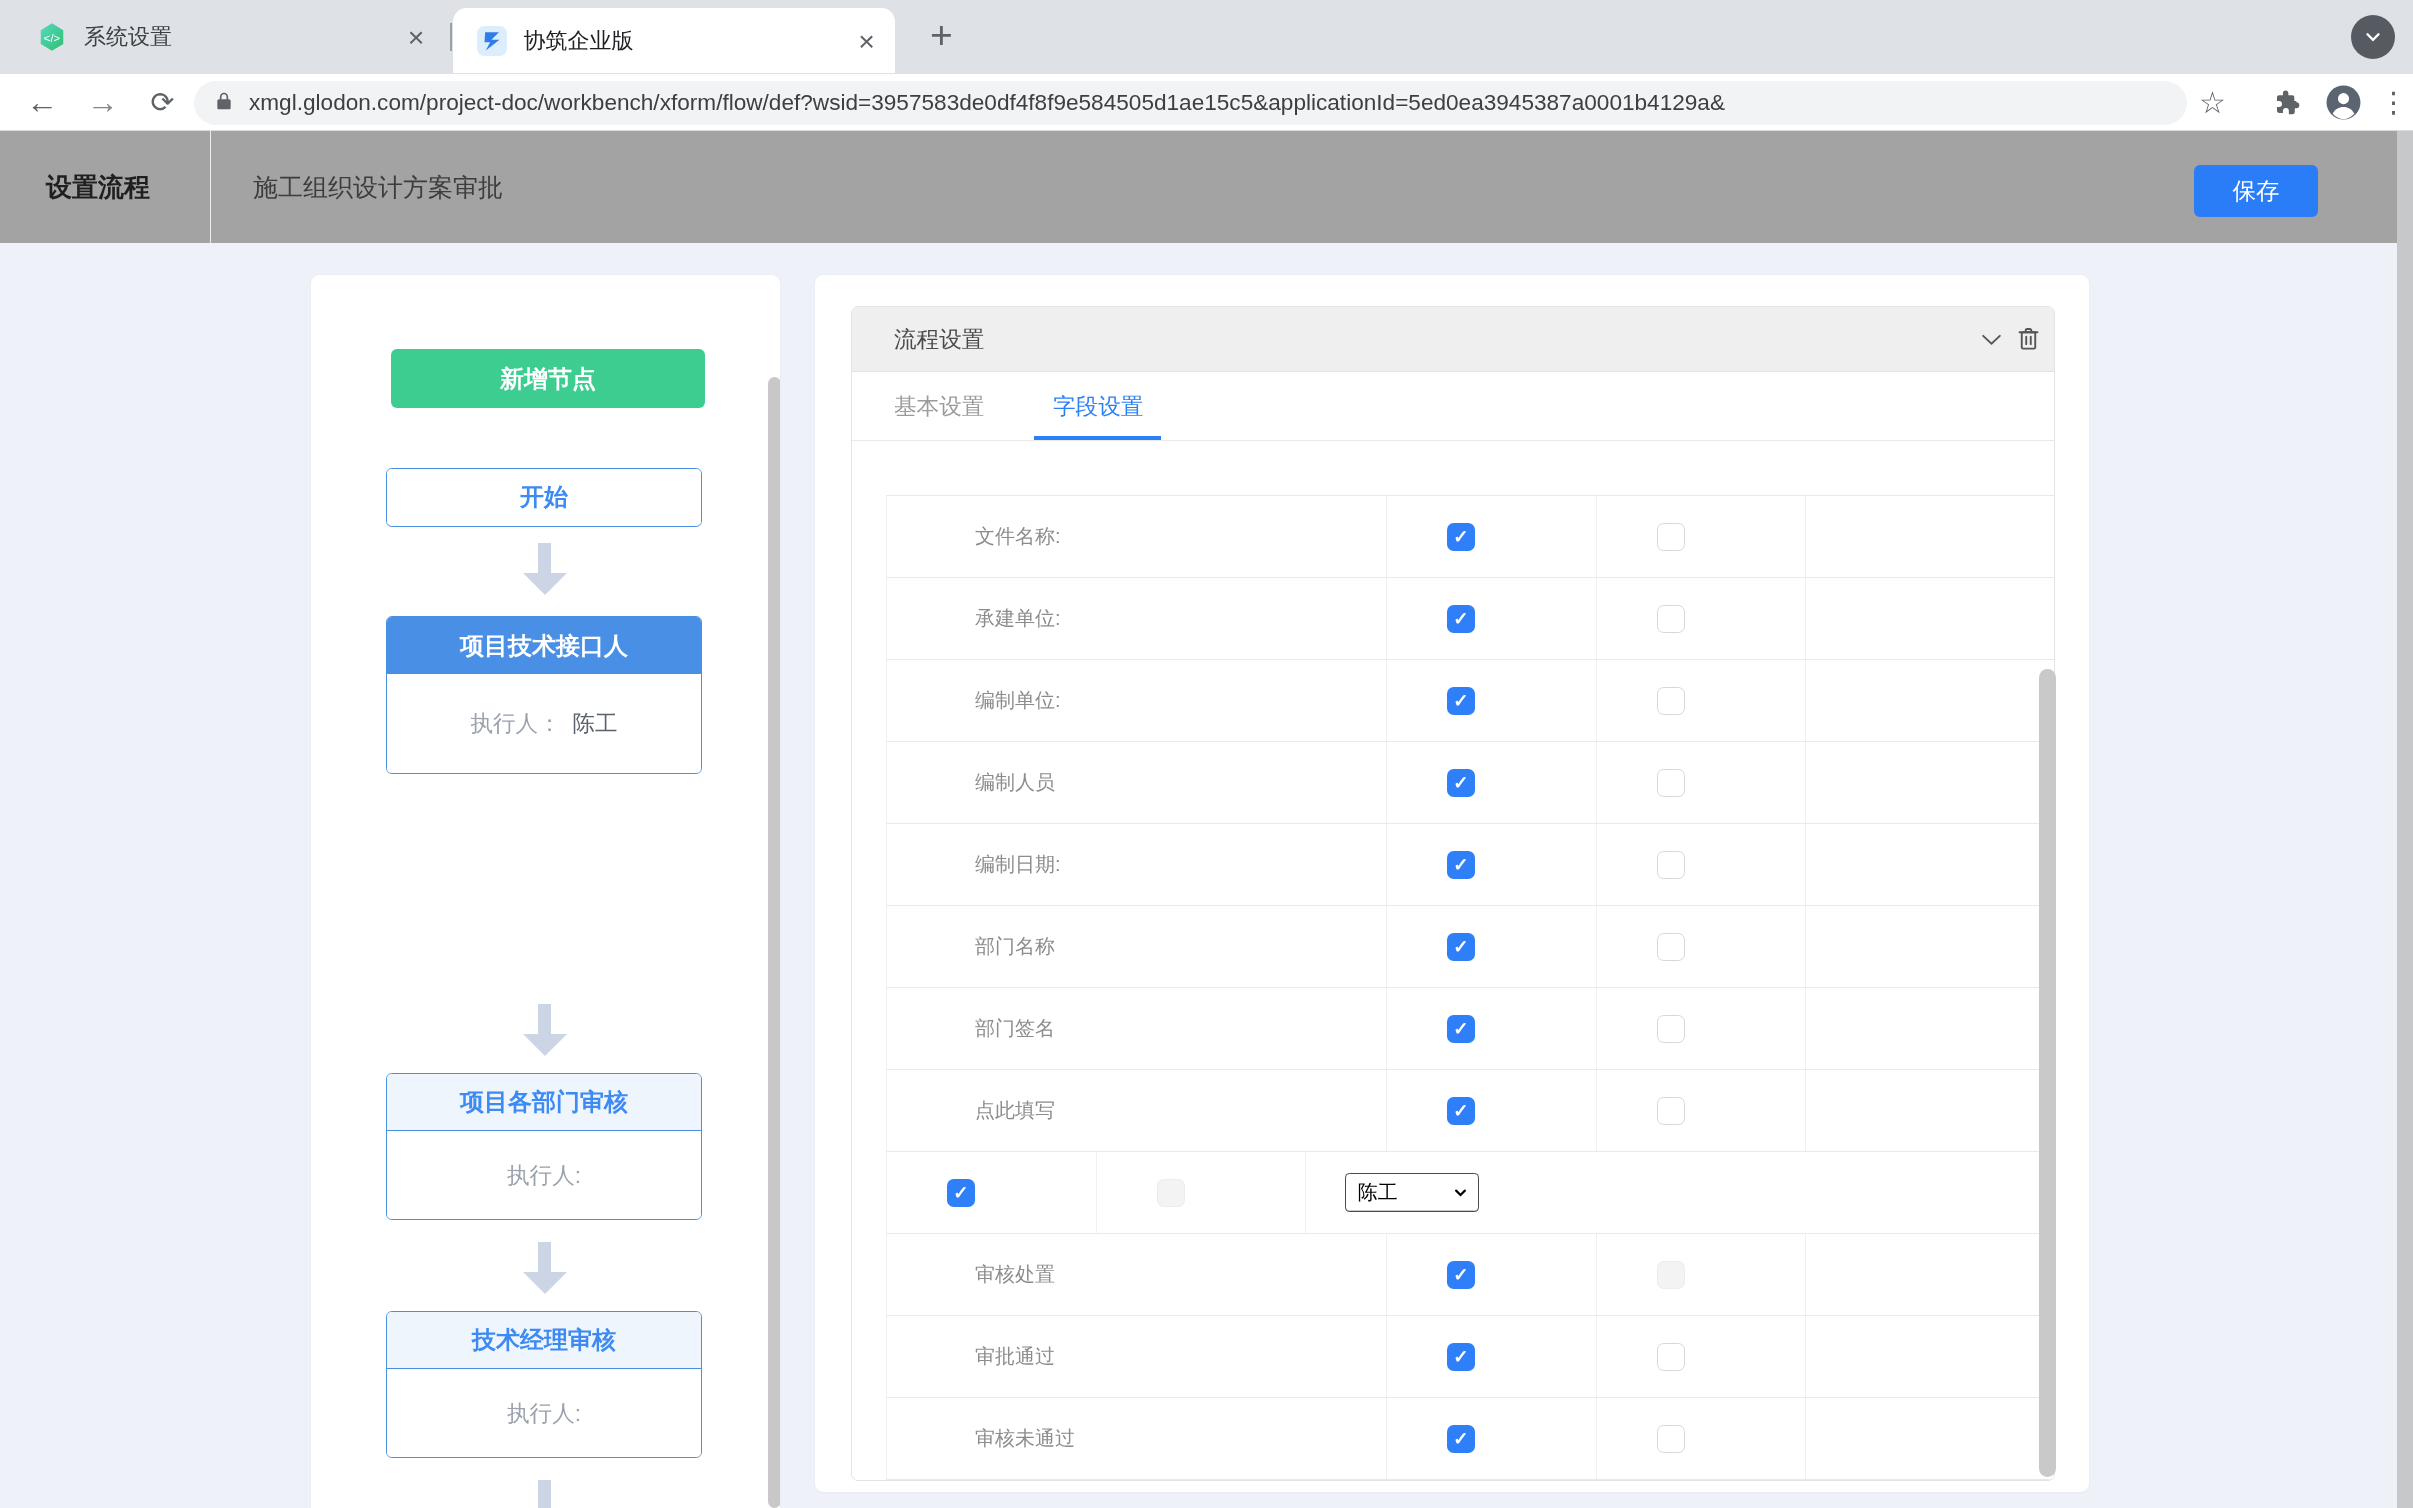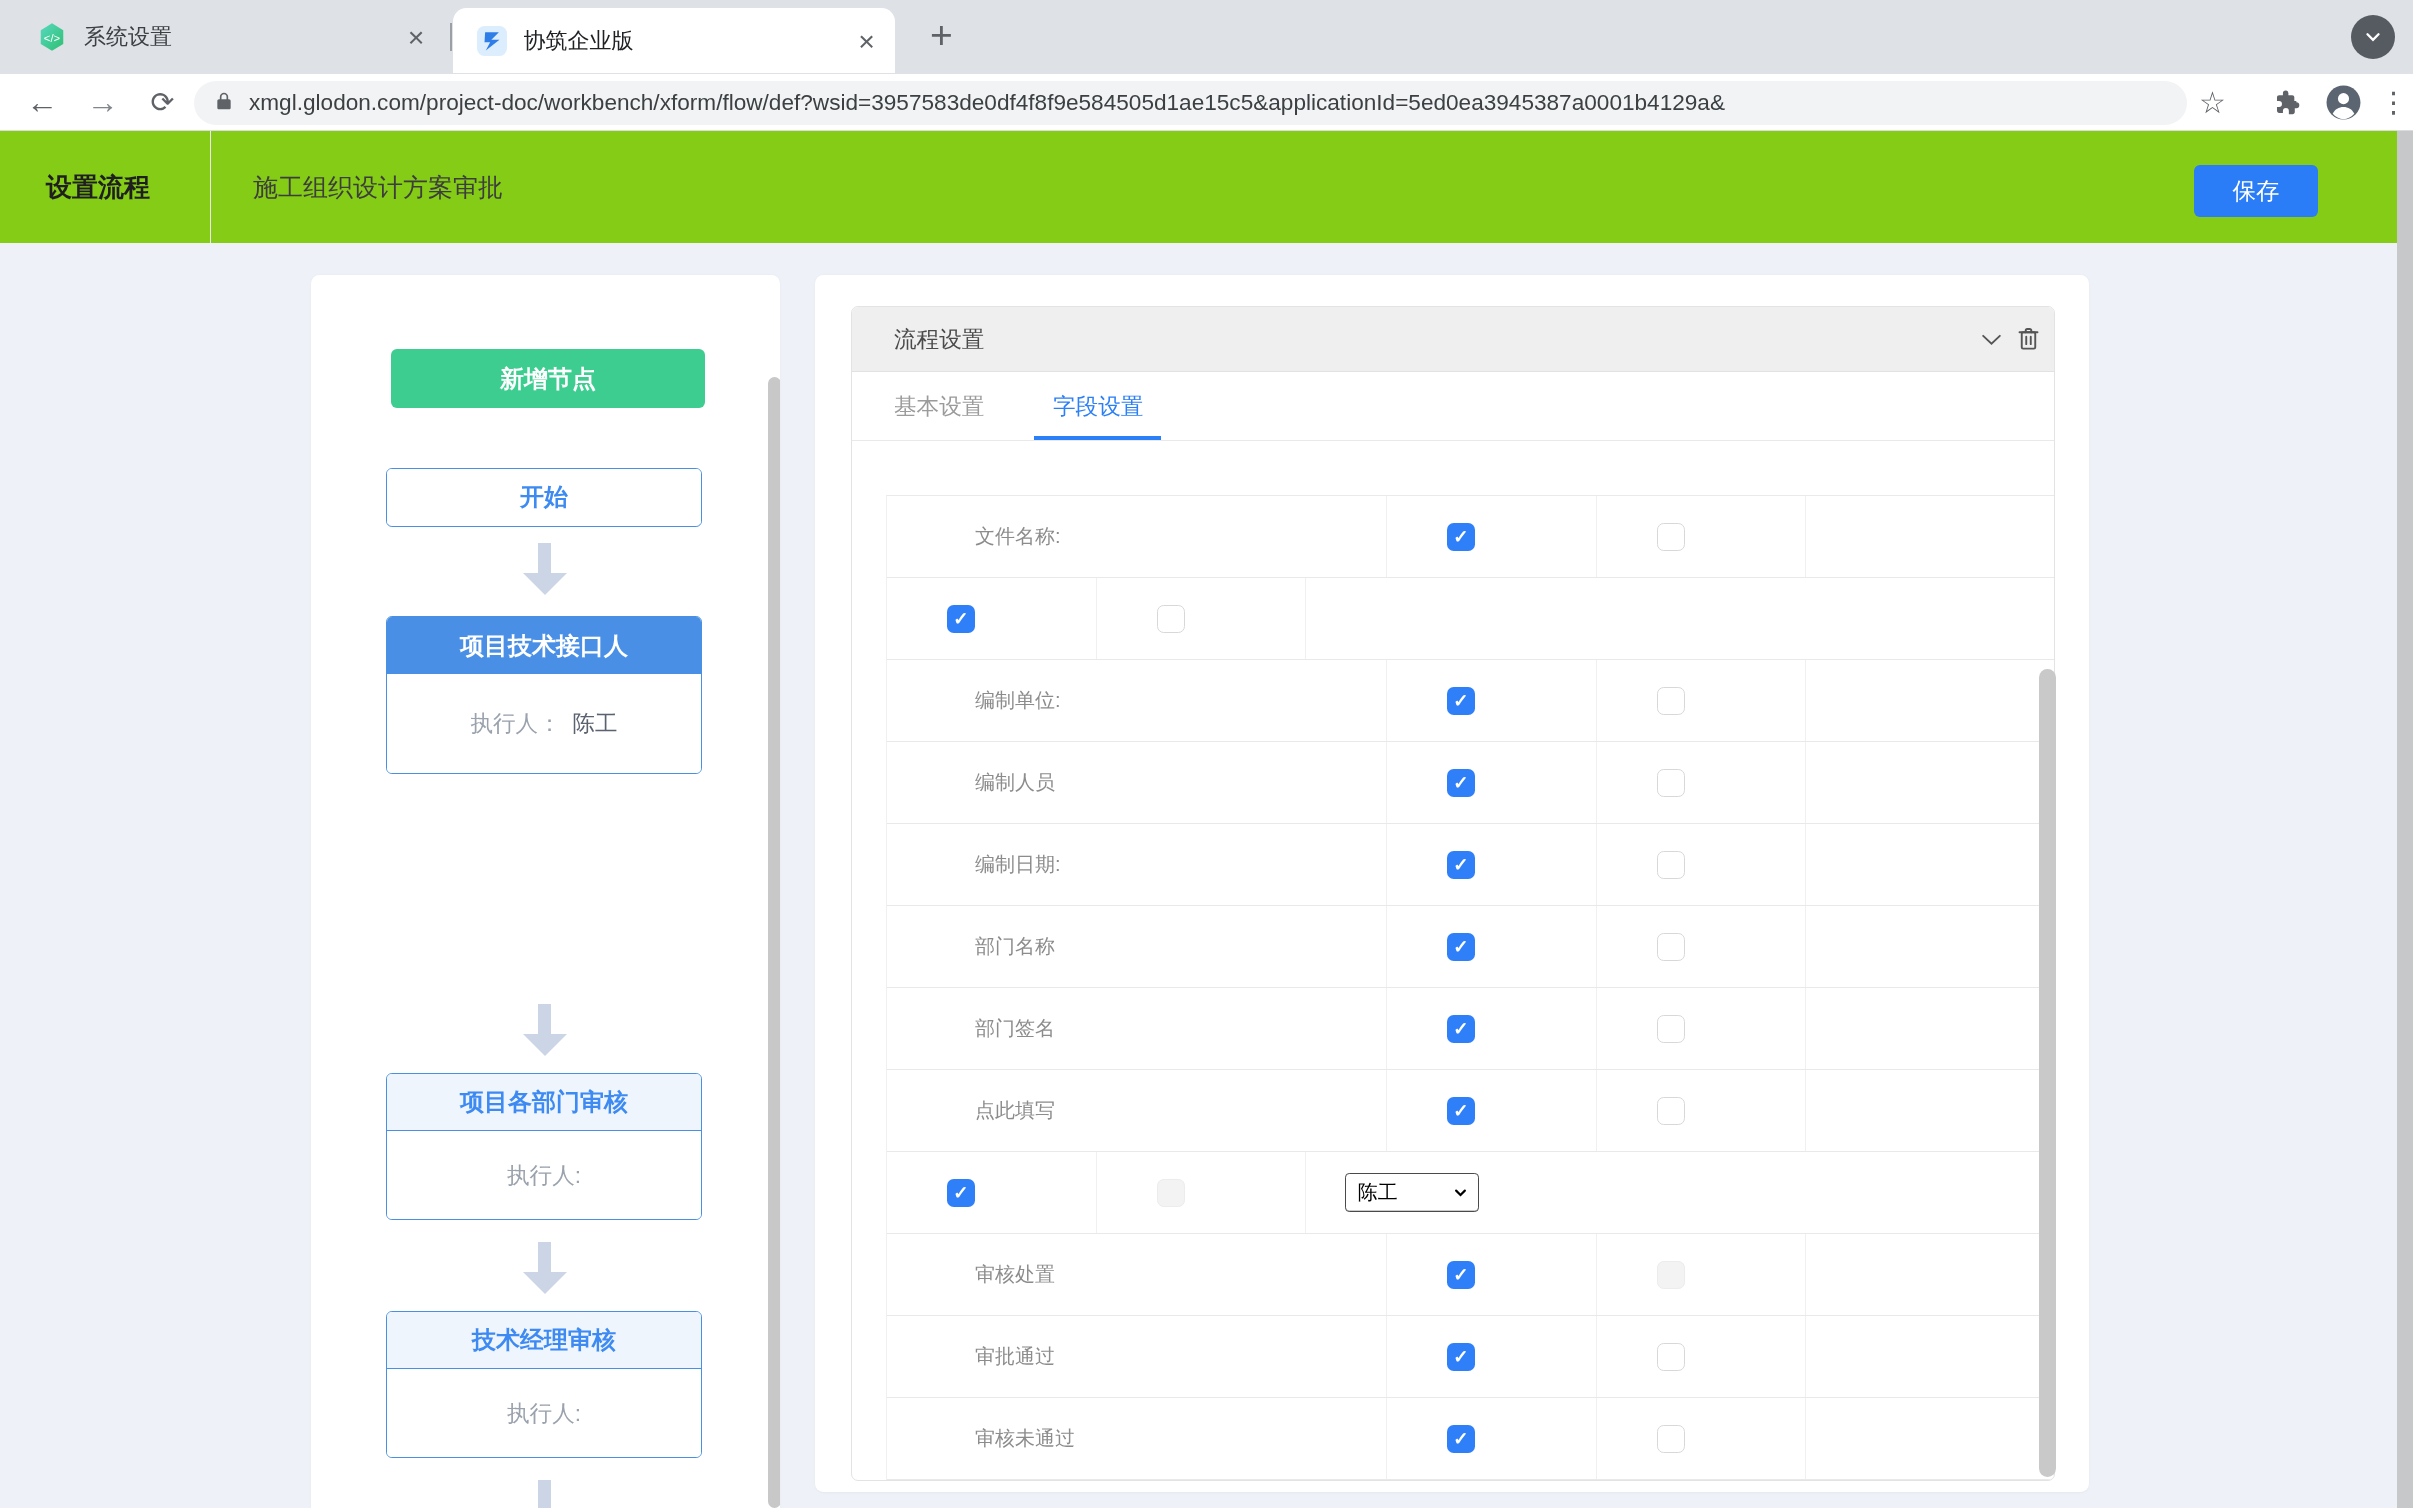--- a/index.html
+++ b/index.html
@@ -27,21 +27,21 @@
   .ic-refresh { left:139px; font-size:28.5px; }
   .urlbar { position:absolute; left:194px; top:6.7px; width:1993px; height:44px; border-radius:22px; background:#f1f3f4; display:flex; align-items:center; padding:0 20px; }
   .url-text { font-size:22.6px; color:#3c4043; white-space:nowrap; overflow:hidden; margin-left:15px; }
   .tool-right { position:absolute; top:0; height:57px; display:flex; align-items:center; justify-content:center; width:47px; }
   .ic-star { left:2189px; font-size:30px; color:#5f6368; }
   .ic-puzzle { left:2263px; }
   .ic-avatar { left:2320px; }
   .ic-menu { left:2370px; font-size:28.5px; color:#5f6368; }
 
   
-  .page-header { position:absolute; left:0; top:131px; width:2413px; height:112px; background:#84cc16; }
+  .page-header { position:absolute; left:0; top:131px; width:2413px; height:112px; background:#a3a3a3; }
   .mode-label { position:absolute; left:46px; top:0; height:112px; display:flex; align-items:center; font-size:26px; font-weight:bold; color:#1f1f1f; }
   .header-divider { position:absolute; left:210px; top:0; width:0.8px; height:112px; background:#ececec; }
   .flow-title { position:absolute; left:253px; top:0; height:112px; display:flex; align-items:center; font-size:25px; color:#3d3d3d; }
   .save-btn { position:absolute; left:2194px; top:34px; width:124px; height:52px; background:#2b7cf7; border-radius:5.9px; color:#fff; font-size:23.5px; display:flex; align-items:center; justify-content:center; }
 
   
   .content-bg { position:absolute; left:0; top:243px; width:2413px; height:1265px; background:#eef2f8; }
 
   
   .flow-panel { position:absolute; left:311px; top:275px; width:469px; height:1234px; background:#fff; border-radius:8.4px 8.4px 0 0; box-shadow:0 0.8px 2.5px rgba(0,0,0,0.04); overflow:hidden; }
@@ -245,20 +245,21 @@
       <div class="cb cb-on">✓</div>
     </div>
     <div class="fcell c-off">
       <div class="cb cb-off"></div>
     </div>
     <div class="fcell c-extra">
       
     </div>
   </div>
           <div class="frow">
+    <div class="fcell c-label">承建单位:</div>
     <div class="fcell c-on">
       <div class="cb cb-on">✓</div>
     </div>
     <div class="fcell c-off">
       <div class="cb cb-off"></div>
     </div>
     <div class="fcell c-extra">
       
     </div>
   </div>

